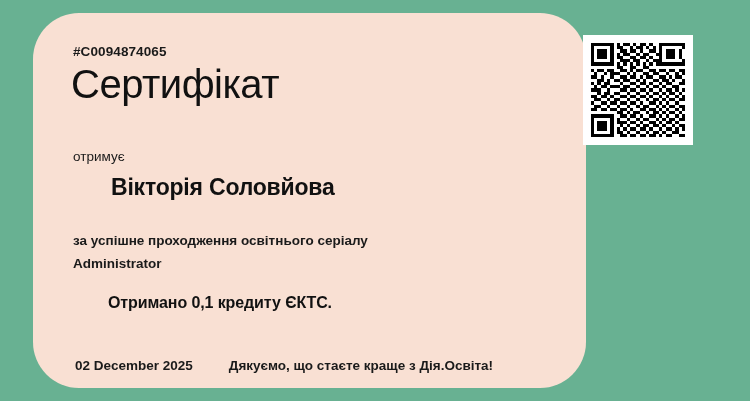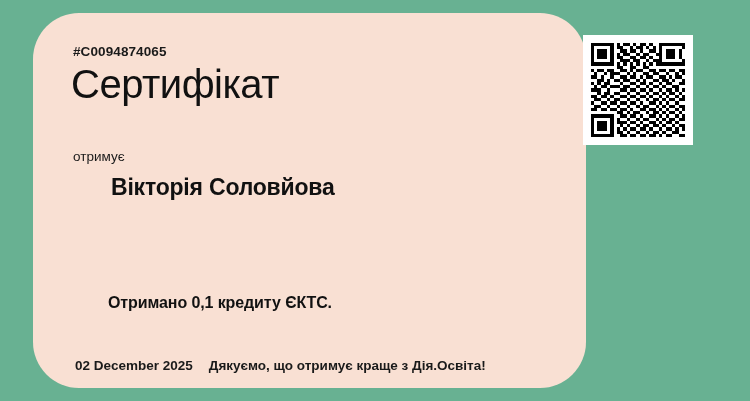--- a/index.html
+++ b/index.html
@@ -93,21 +93,21 @@
     color: #111111;
     white-space: nowrap;
     margin-left: 36px;
   }
   .footer-row {
     position: absolute;
     left: 42px;
     top: 345px;
     display: flex;
     align-items: flex-start;
-    gap: 16px;
+    gap: 36px;
   }
   .footer-date,
   .footer-message {
     font-size: 13.5px;
     font-weight: 700;
     color: #1a1a1a;
     white-space: nowrap;
   }
   .qr-panel {
     position: absolute;
@@ -135,26 +135,30 @@
   <div class="certificate-card">
 
     <div class="cert-id">#C0094874065</div>
 
     <div class="cert-title">Сертифікат</div>
 
     <div class="receives-label">отримує</div>
 
     <div class="recipient-name">Вікторія Соловйова</div>
 
+    <div class="reason-block">
+      <div class="reason-line">за успішне проходження освітнього серіалу</div>
+      <div class="reason-line">Administrator</div>
+    </div>
 
     <div class="credits-line">Отримано 0,1 кредиту ЄКТС.</div>
 
     <div class="footer-row">
       <span class="footer-date">02 December 2025</span>
-      <span class="footer-message">Дякуємо, що отримує краще з Дія.Освіта!</span>
+      <span class="footer-message">Дякуємо, що стаєте краще з Дія.Освіта!</span>
     </div>
 
     <div class="qr-panel">
       <svg class="qr-code" id="qr-svg" viewBox="0 0 29 29" shape-rendering="crispEdges" xmlns="http://www.w3.org/2000/svg">
         <rect x="0" y="0" width="29" height="29" fill="#ffffff"></rect>
         <g id="qr-modules" fill="#000000">
             <rect x="0" y="0" width="1" height="1"></rect>
             <rect x="1" y="0" width="1" height="1"></rect>
             <rect x="2" y="0" width="1" height="1"></rect>
             <rect x="3" y="0" width="1" height="1"></rect>

